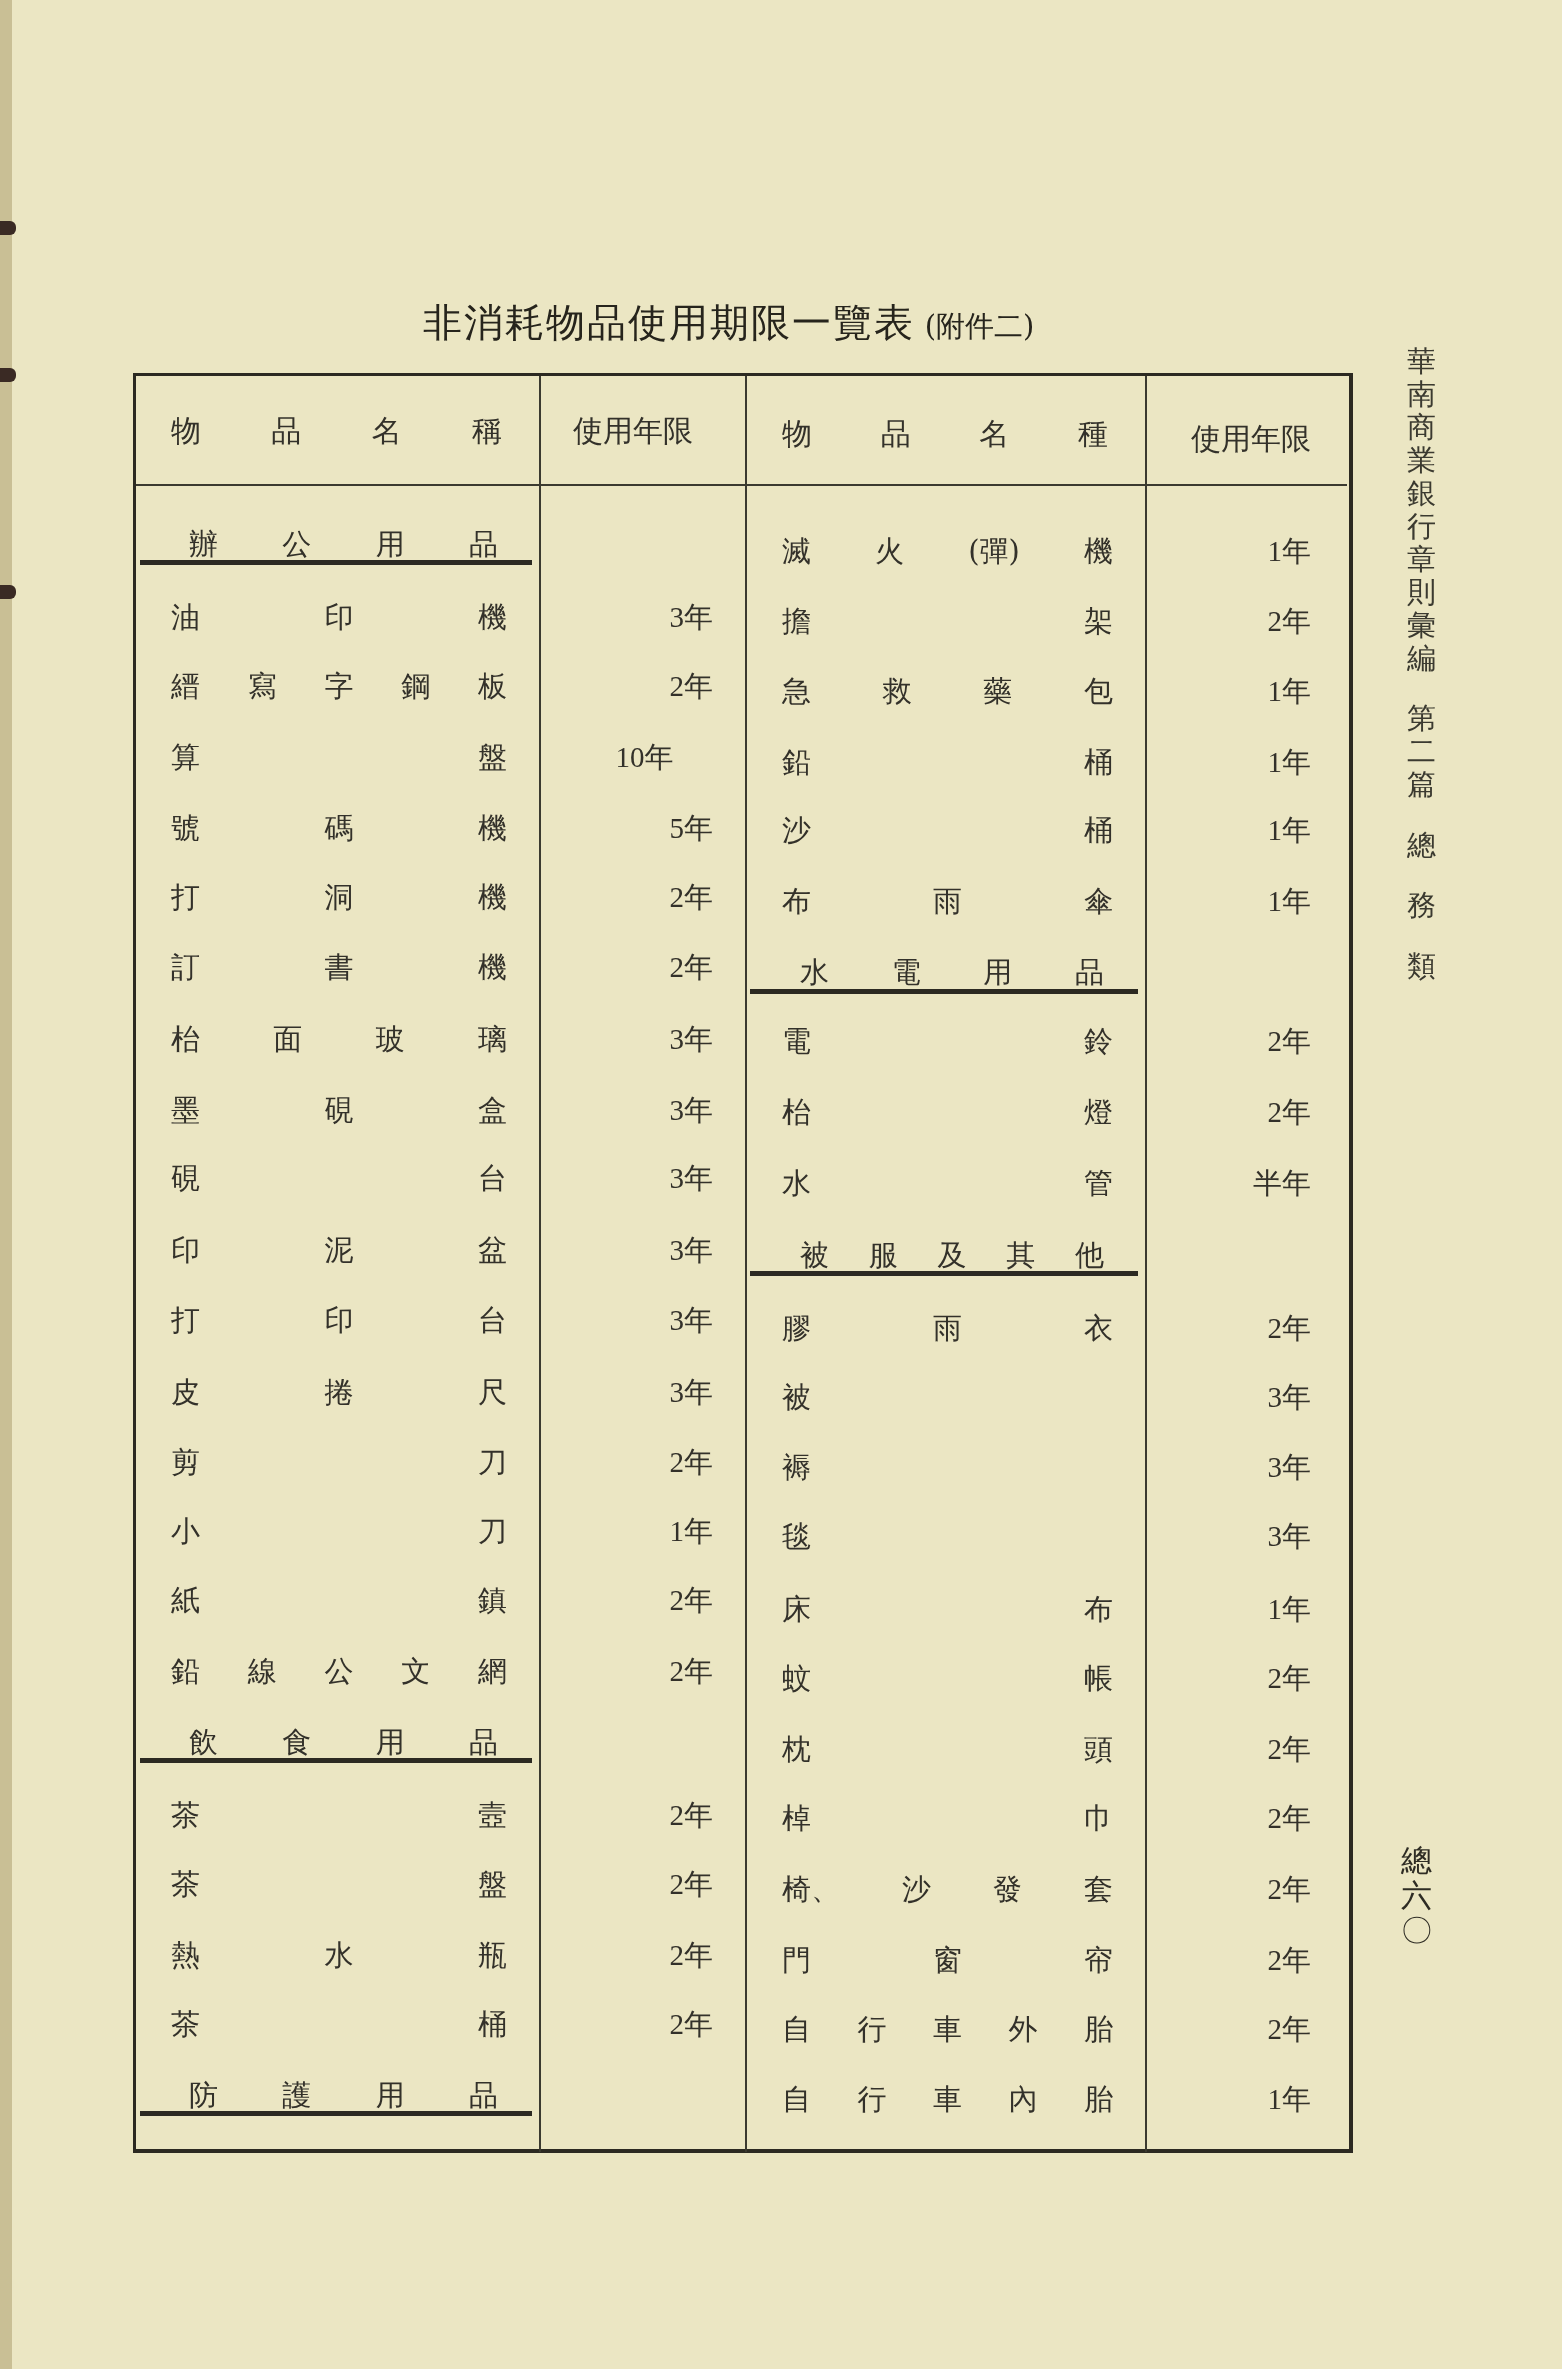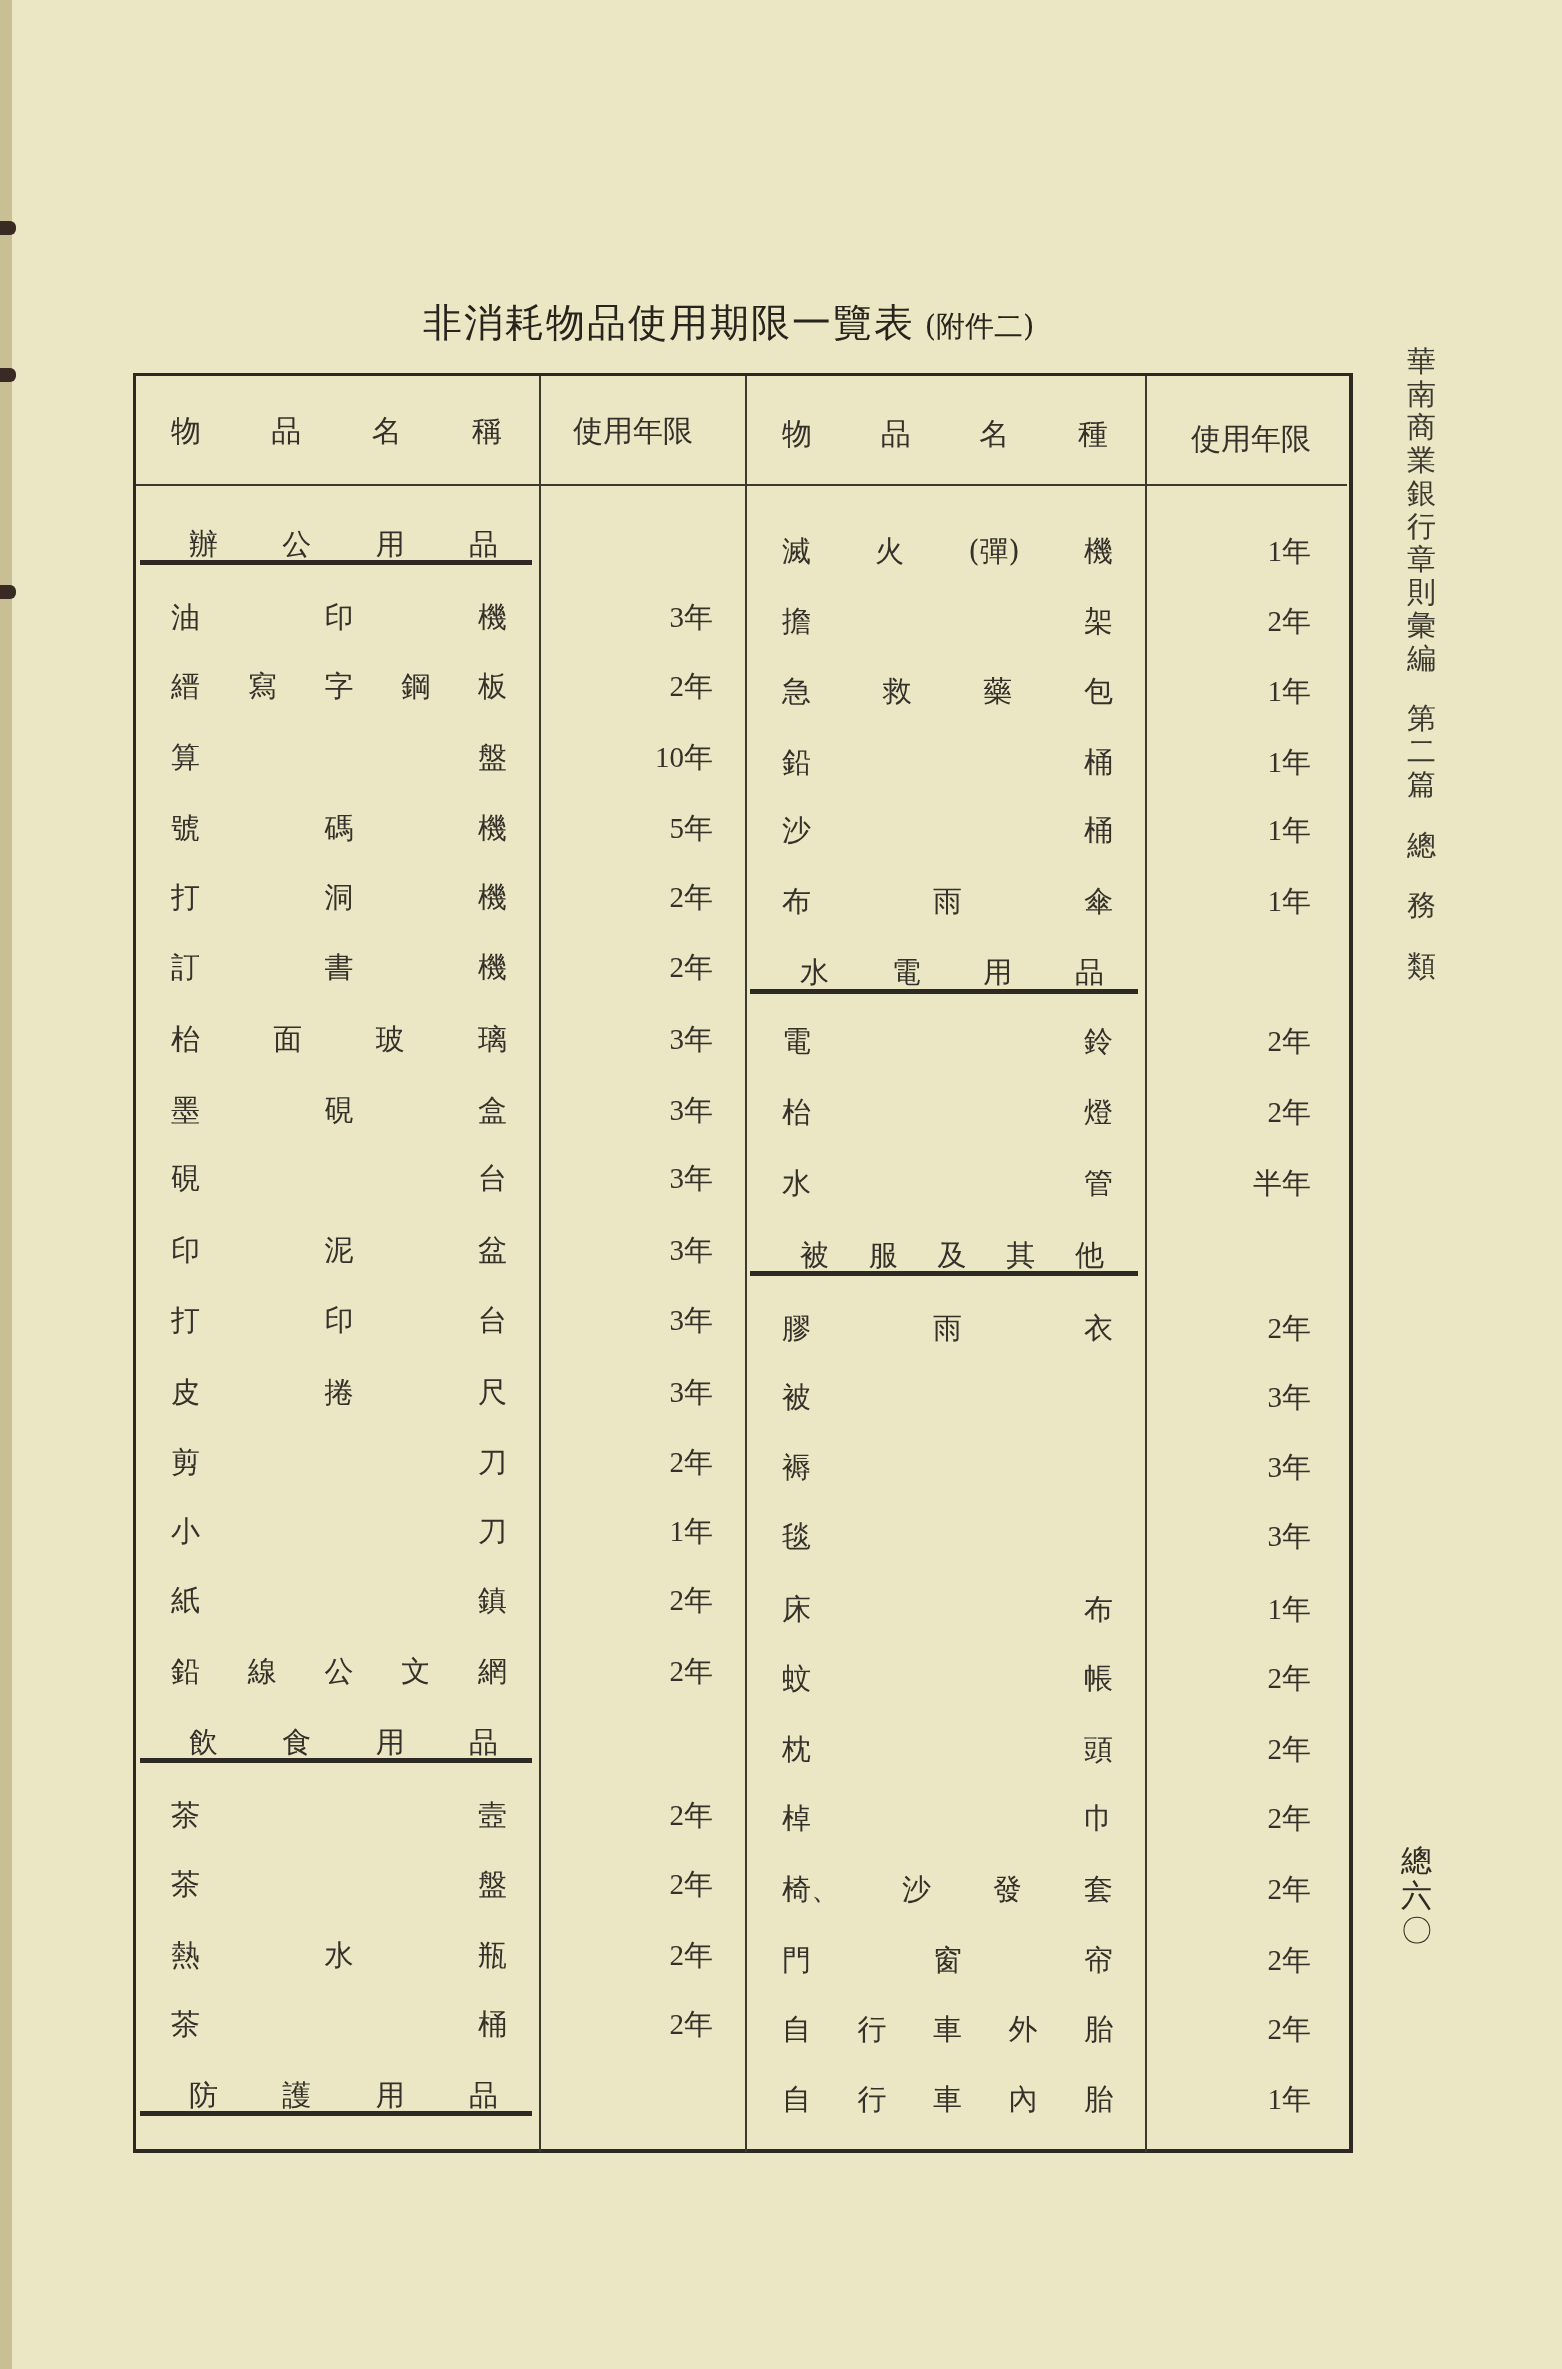--- a/index.html
+++ b/index.html
@@ -104,21 +104,21 @@
       <span>寫</span>
       <span>字</span>
       <span>鋼</span>
       <span>板</span>
     </div>
     <div class="cell years" style="left: 440px; top: 291px;">2年</div>
     <div class="cell name" style="left: 35px; top: 362px; width: 336px;">
       <span>算</span>
       <span>盤</span>
     </div>
-    <div class="cell years" style="left: 440px; top: 362px;">10年</div>
+    <div class="cell years" style="left: 440px; top: 362px; text-align: center;">10年</div>
     <div class="cell name" style="left: 35px; top: 433px; width: 336px;">
       <span>號</span>
       <span>碼</span>
       <span>機</span>
     </div>
     <div class="cell years" style="left: 440px; top: 433px;">5年</div>
     <div class="cell name" style="left: 35px; top: 502px; width: 336px;">
       <span>打</span>
       <span>洞</span>
       <span>機</span>

